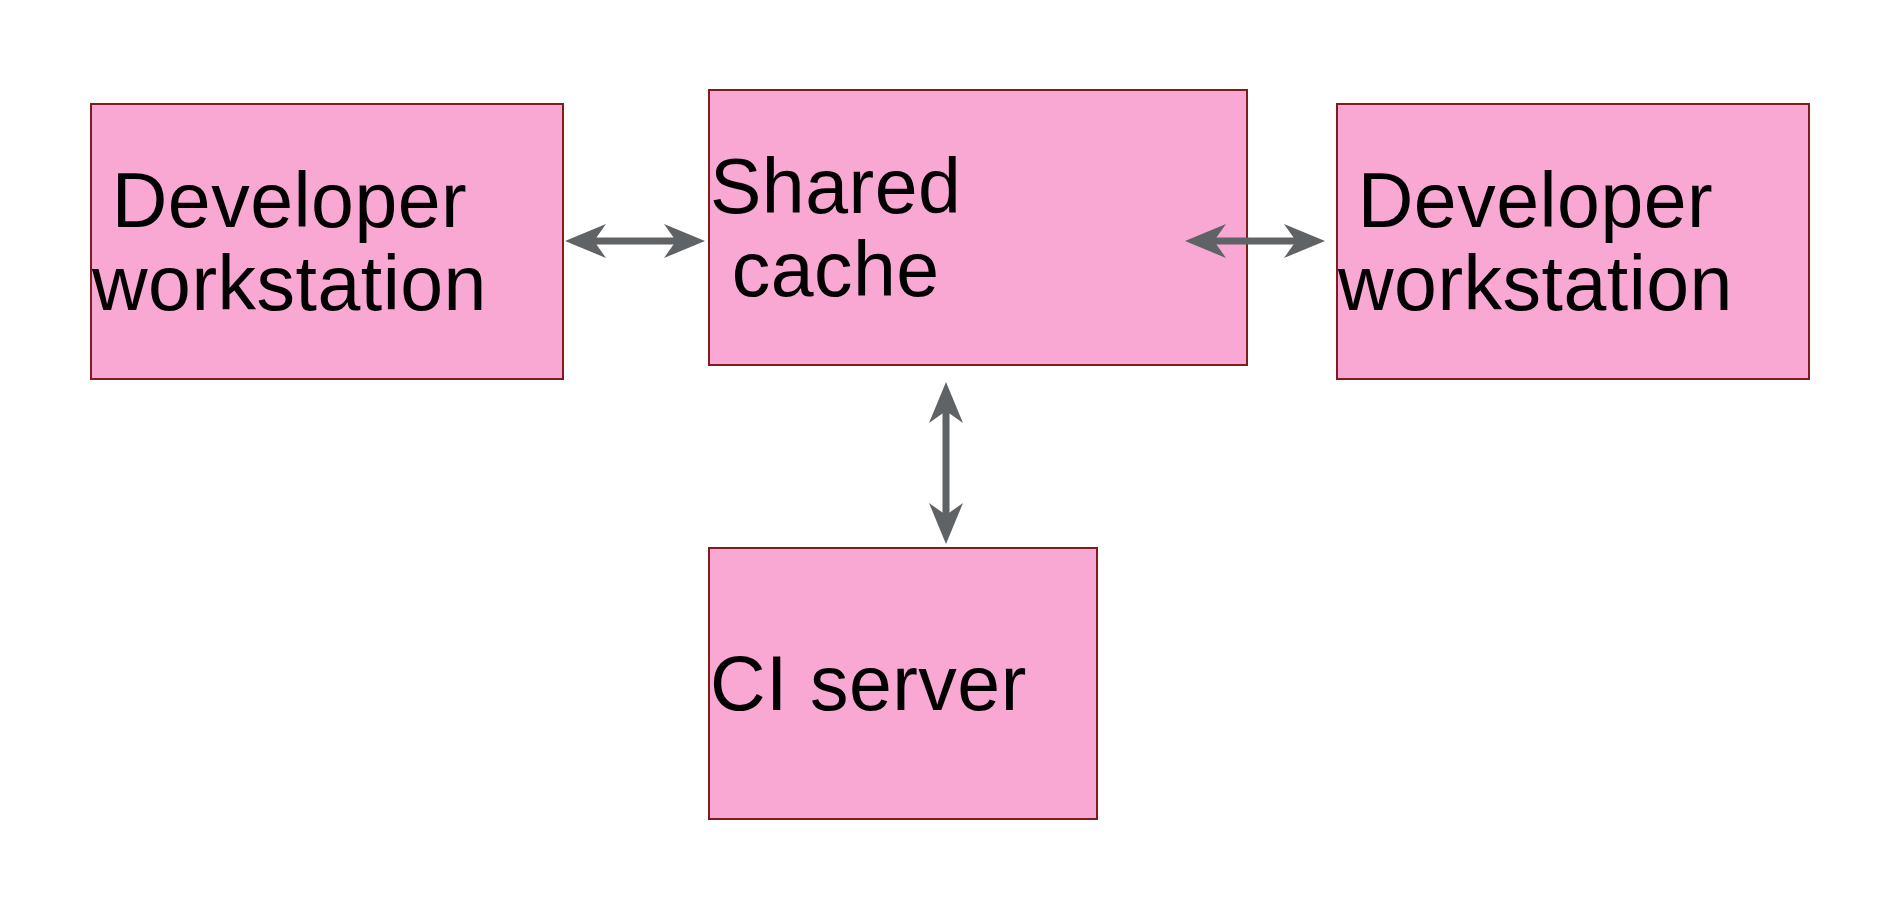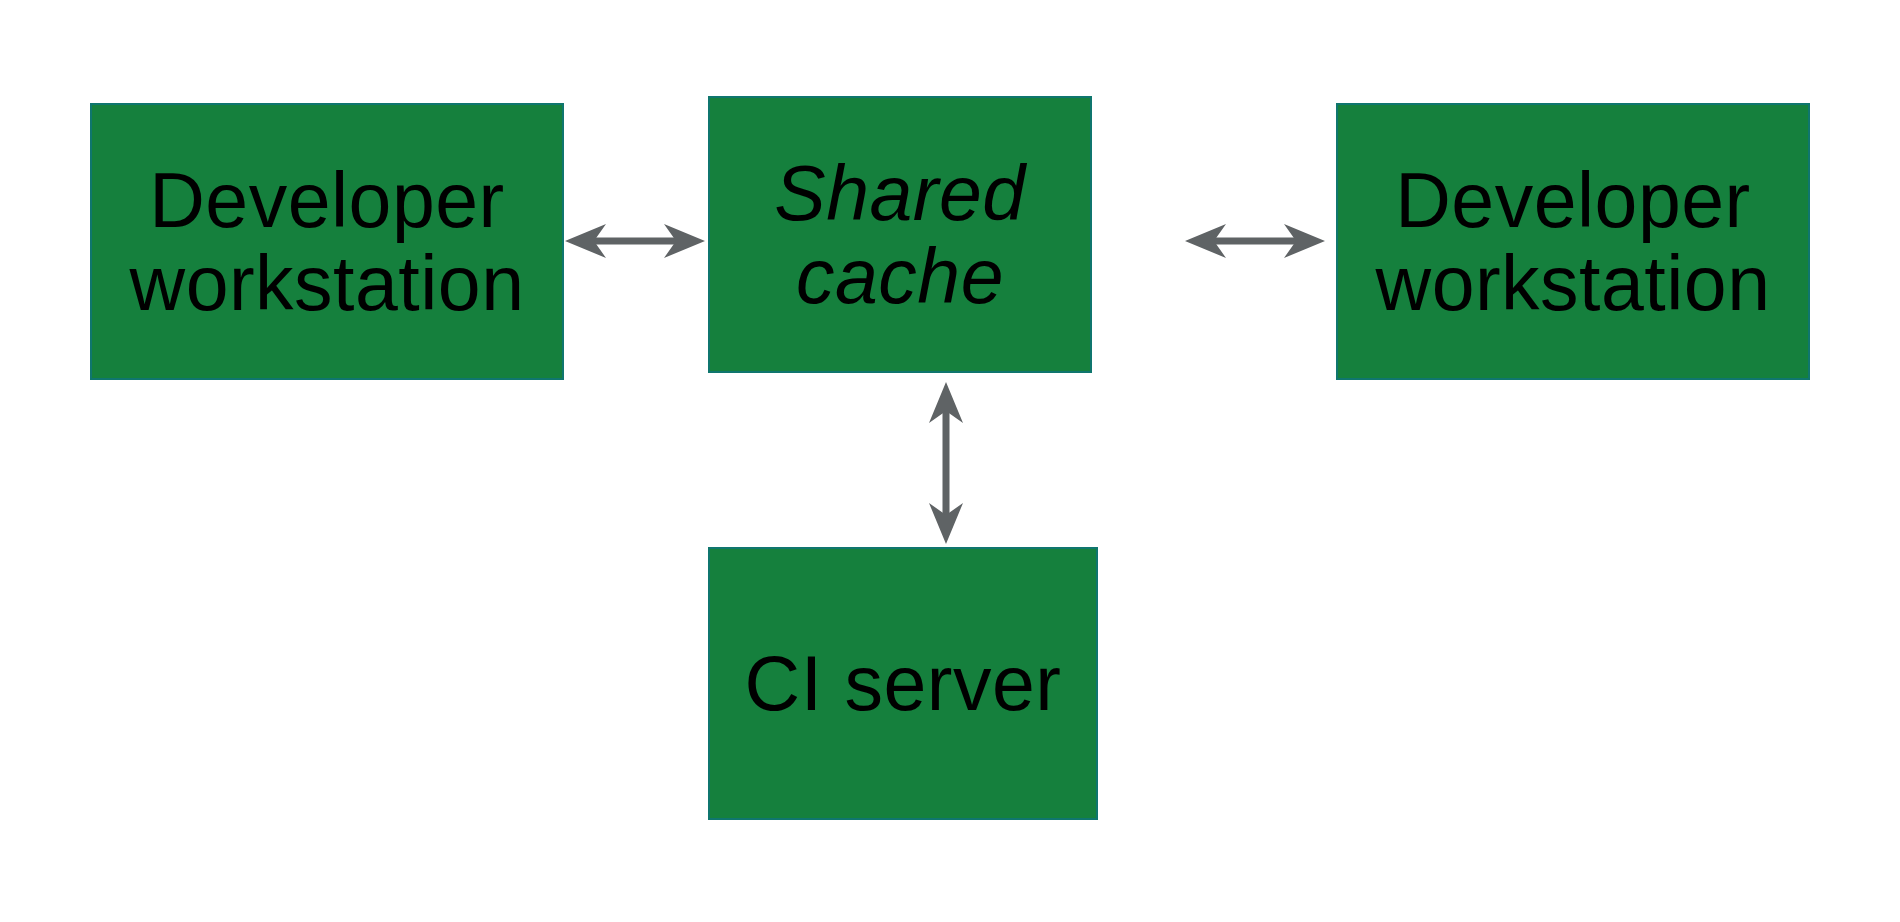--- a/index.html
+++ b/index.html
@@ -14,35 +14,35 @@
     overflow: hidden;
     font-family: "Liberation Sans", "DejaVu Sans", sans-serif;
   }
   .canvas {
     position: absolute;
     inset: 0;
     background: #ffffff;
   }
   .node {
     position: absolute;
-    background: #15803d;
-    border: 2px solid #0f766e;
+    background: #f9a8d4;
+    border: 2px solid #7f1d1d;
     box-sizing: border-box;
     display: flex;
     align-items: center;
-    justify-content: center;
+    justify-content: flex-start;
     text-align: center;
     color: #000000;
     font-size: 77px;
     line-height: 1.07;
     letter-spacing: 0.5px;
     white-space: pre-line;
   }
   #node-dev-left   { left: 90px;   top: 103px; width: 474px; height: 277px; }
-  #node-cache      { left: 708px;  top: 96px; width: 384px; height: 277px; font-style: italic; }
+  #node-cache      { left: 708px;  top: 89px; width: 540px; height: 277px; }
   #node-dev-right  { left: 1336px; top: 103px; width: 474px; height: 277px; }
   #node-ci         { left: 708px;  top: 547px; width: 390px; height: 273px; }
   .edge {
     position: absolute;
   }
   #edge-left  { left: 564px;  top: 219px; }
   #edge-right { left: 1184px; top: 219px; }
   #edge-down  { left: 923px;  top: 381px; }
 </style>
 </head>

